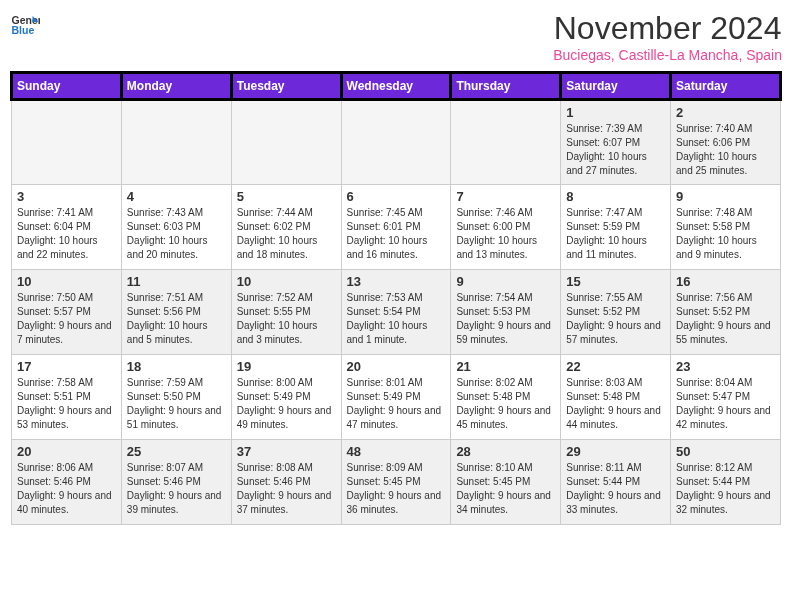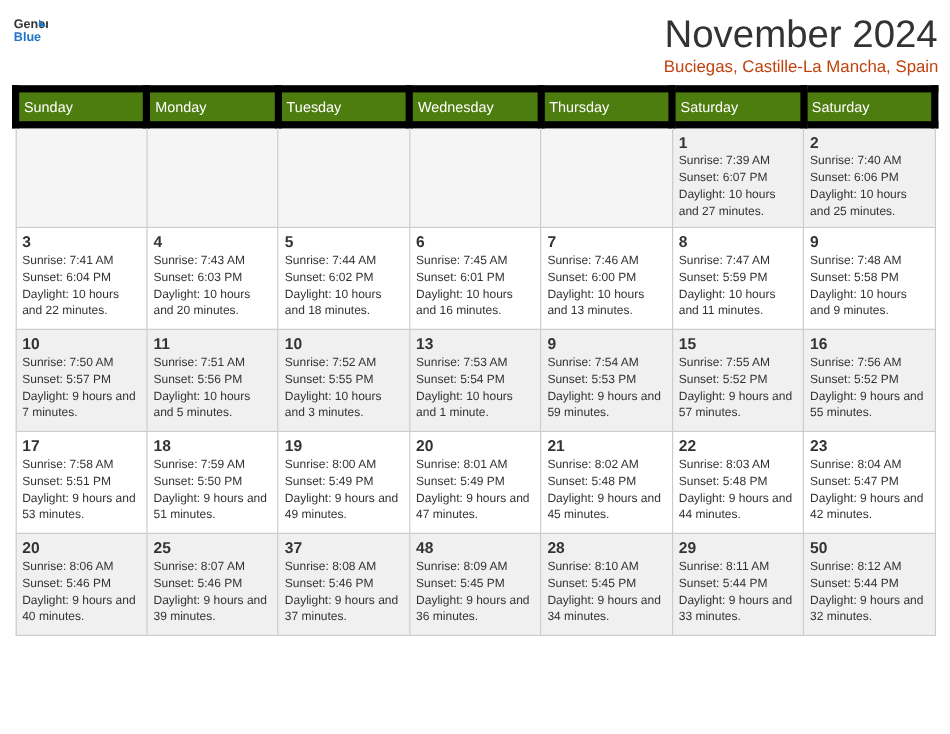--- a/index.html
+++ b/index.html
@@ -28,35 +28,35 @@
     .title-block {
       text-align: center;
     }
     .month-title {
       font-size: 32px;
       font-weight: normal;
       color: #333;
     }
     .location {
       font-size: 14px;
-      color: #c2410c;
+      color: #ec4899;
     }
     table {
       width: 100%;
       border-collapse: collapse;
       table-layout: fixed;
     }
     th {
-      background: #4d7c0f;
+      background: #6d28d9;
       color: #fff;
       font-size: 12px;
       padding: 5px 4px;
       text-align: left;
-      border: 6px solid #000000;
-      font-weight: normal;
+      border: 3px solid #000000;
+      font-weight: bold;
     }
     td {
       border: 1px solid #ccc;
       vertical-align: top;
       padding: 4px 5px;
       font-size: 10px;
       color: #333;
       height: 85px;
       background: #fff;
     }

